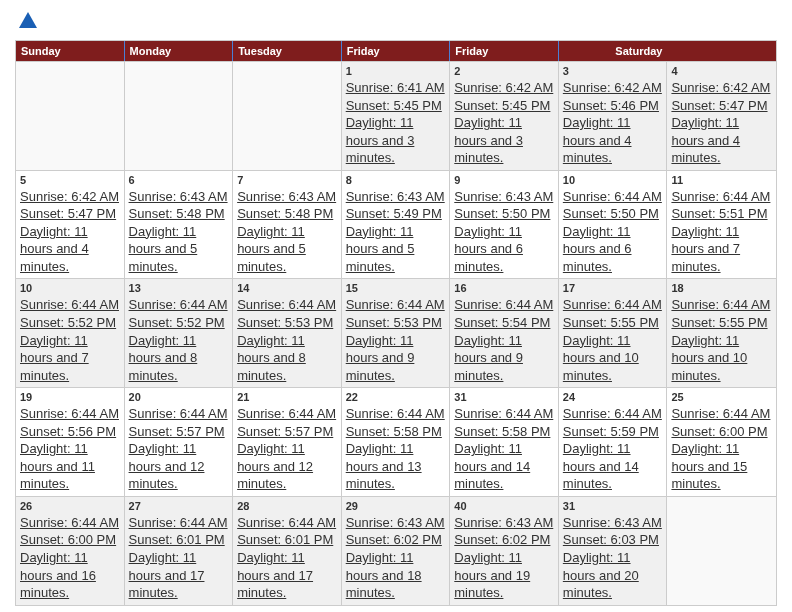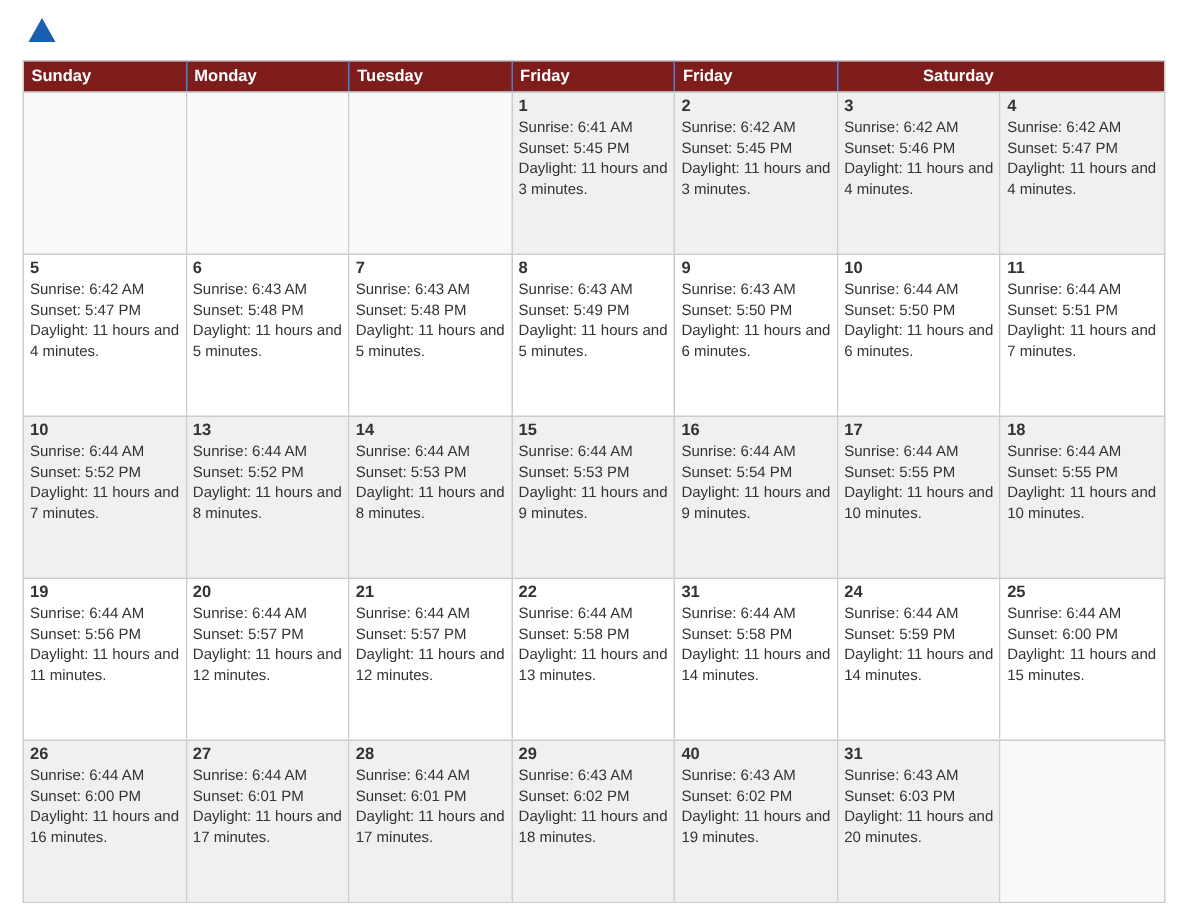--- a/index.html
+++ b/index.html
@@ -81,23 +81,24 @@
     }
     .cal-cell:last-child { border-right: none; }
     .cal-cell.empty { background: #f9f9f9; }
     .cal-cell.shaded { background: #f0f0f0; }
     .day-num {
       font-size: 11px;
       font-weight: bold;
       margin-bottom: 2px;
     }
     .cell-text {
-      font-size: 10px;
+      font-size: 13px;
       line-height: 1.35;
       color: #333;
+      text-decoration: underline;
     }
   </style>
 </head>
 <body>
 
 <div class="page">
   <div class="header">
     <div class="logo">
       <div style="display:flex;align-items:center;gap:2px;">
         <div style="display:flex;flex-direction:column;align-items:flex-end;">

